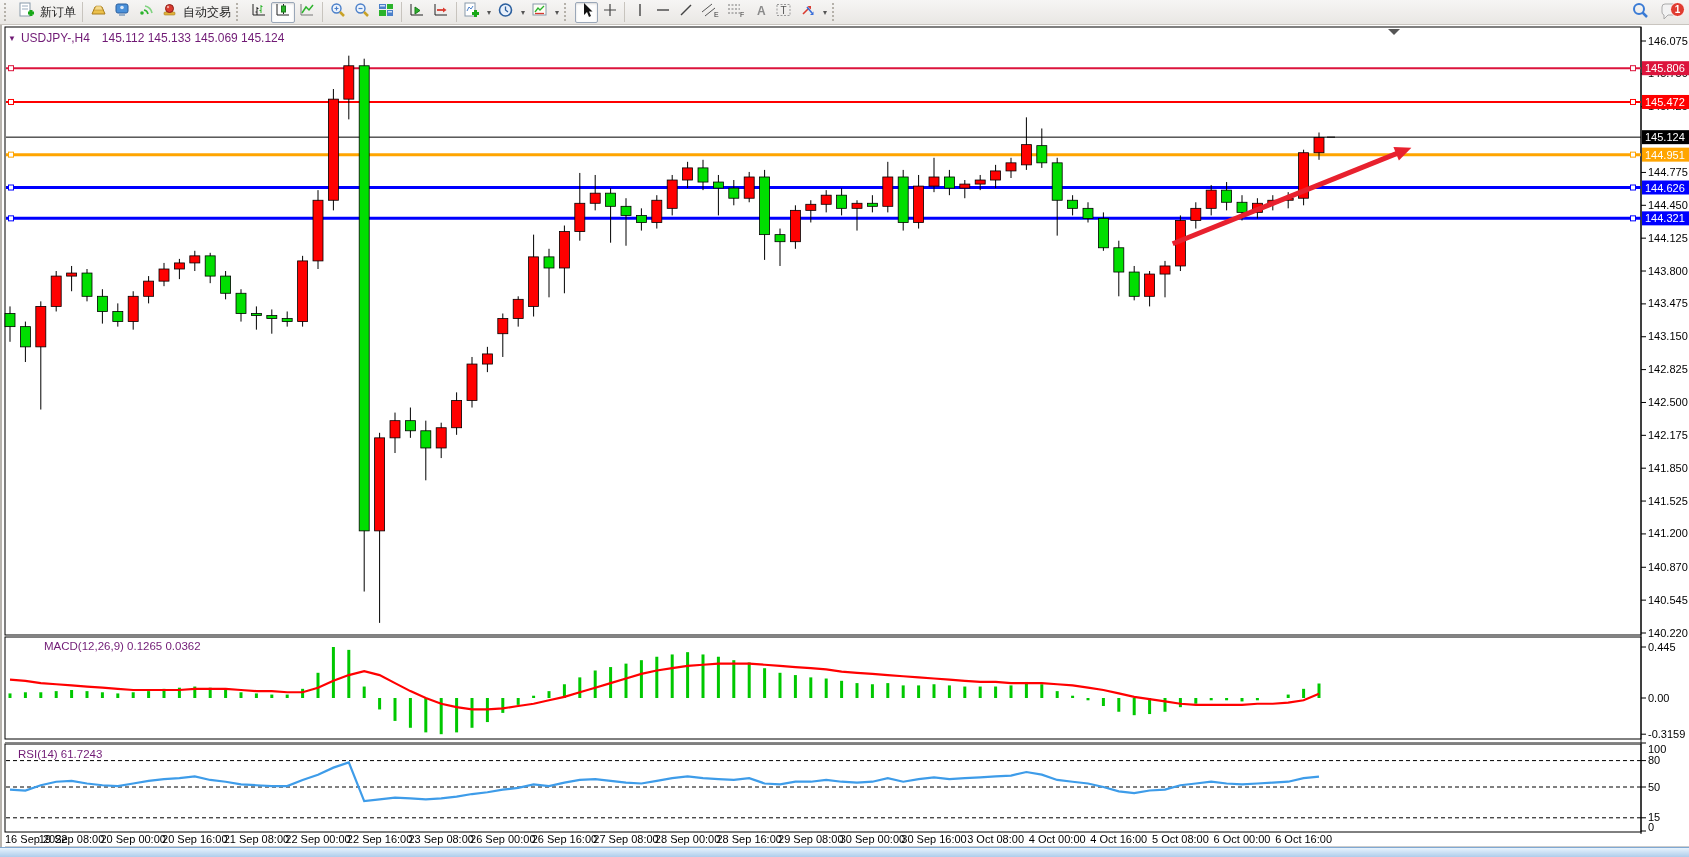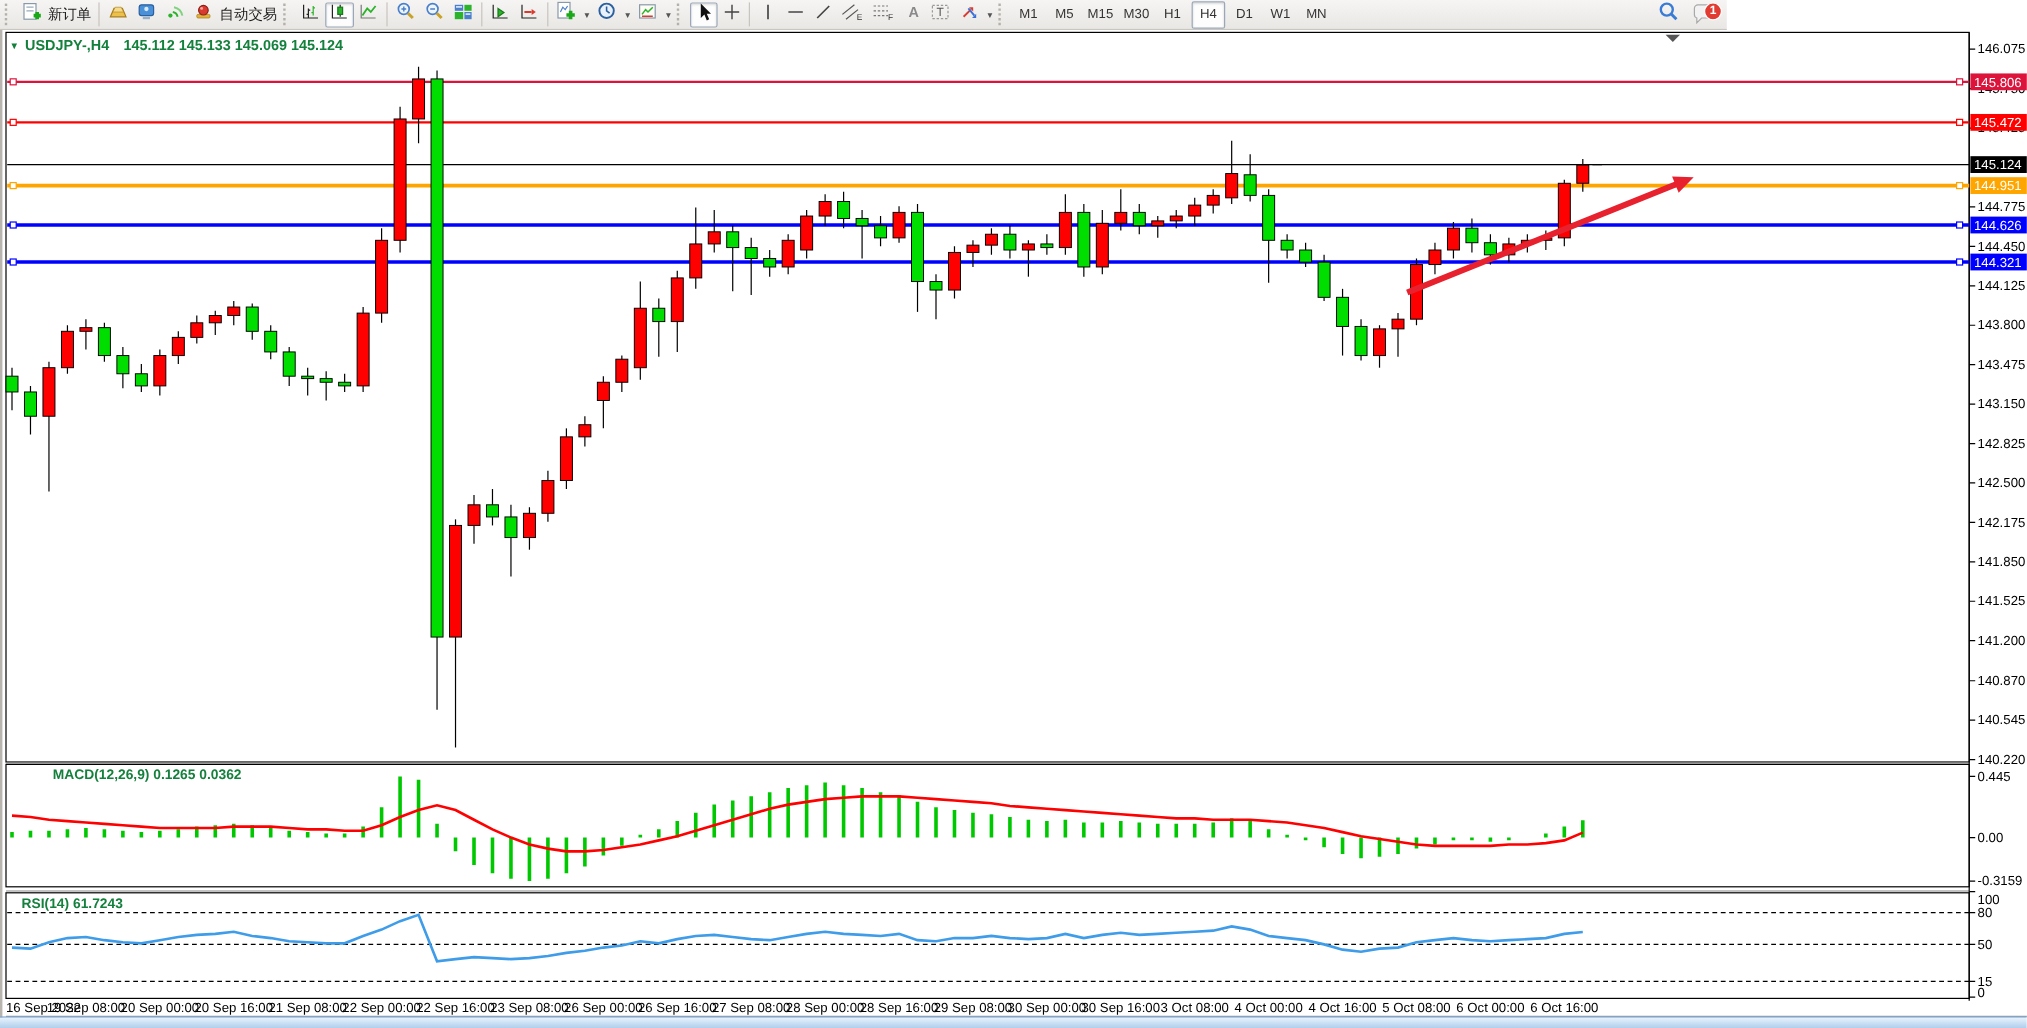--- a/index.html
+++ b/index.html
@@ -1,38 +1,38 @@
 <!DOCTYPE html>
 <html><head>
 <meta charset="utf-8">
 <style>
   html,body{margin:0;padding:0;background:#ffffff;}
   body{width:1689px;height:857px;overflow:hidden;font-family:"Liberation Sans",sans-serif;position:relative;}
   
-  .toolbar{position:absolute;top:0;left:0;width:1439px;height:25px;
+  .toolbar{position:absolute;top:0;left:0;width:1689px;height:25px;
     background:linear-gradient(#f6f5f4,#e9e7e4);border-bottom:1px solid #c9c5bf;
     display:flex;align-items:center;box-sizing:border-box;padding-left:2px;}
   .grip{width:6px;height:18px;border-left:2px dotted #b5b1aa;margin:0 3px 0 2px;}
   .sep{width:1px;height:20px;background:#c8c4be;margin:0 3px;}
   .tbtn{height:21px;min-width:23px;display:flex;align-items:center;justify-content:center;
     border:1px solid transparent;border-radius:2px;padding:0 2px;box-sizing:border-box;cursor:default;}
   .tbtn.pressed{background:#fdfdfd;border:1px solid #9aa7b8;box-shadow:inset 0 1px 2px rgba(0,0,0,.15);}
   .tbtn .lbl{font-size:12px;color:#1c1c1c;margin-left:4px;white-space:nowrap;}
   .caret{font-size:8px;color:#555;width:10px;text-align:center;}
   .tf{font-size:11px;color:#333;min-width:26px;height:21px;display:flex;align-items:center;justify-content:center;
     border:1px solid transparent;border-radius:2px;}
   .tf.active{background:#fdfdfd;border:1px solid #9aa7b8;box-shadow:inset 0 1px 2px rgba(0,0,0,.18);}
   .toolbar-right{position:absolute;right:6px;top:0;height:25px;display:flex;align-items:center;gap:8px;}
   .chatwrap{position:relative;width:24px;height:22px;}
   .badge{position:absolute;top:0;right:-2px;background:#e03c31;color:#fff;font-size:10px;font-weight:bold;
     width:13px;height:13px;border-radius:50%;display:flex;align-items:center;justify-content:center;border:1px solid #fff;}
   
   .chart-window{position:absolute;top:25px;left:0;width:1689px;height:823px;background:#ffffff;
     border-left:2px solid #b8b4ae;box-sizing:border-box;}
-  .overlay-label{position:absolute;font-size:11.5px;color:#15803d;z-index:5;white-space:pre;font-weight:bold;}
+  .overlay-label{position:absolute;font-size:11.5px;color:#701a75;z-index:5;white-space:pre;}
   #chart-title{top:31px;left:8px;font-size:12px;}
   #chart-title .tri{font-size:8px;vertical-align:1px;margin-right:5px;}
   #macd-label{top:640px;left:6px;padding-left:38px;}
   #rsi-label{top:748px;left:6px;padding-left:12px;}
   .taskbar-strip{position:absolute;left:0;bottom:0;width:1689px;height:9px;
     background:linear-gradient(#e8f3fd,#aecdeb);border-top:1px solid #7fa8d2;}
   svg text{font-family:"Liberation Sans",sans-serif;}
 </style>
 </head>
 <body>
@@ -229,31 +229,20 @@
     <span><svg width="18" height="16">
           <line x1="4" y1="12" x2="10" y2="6" stroke="#d93a2f" stroke-width="1.6"></line>
           <polygon points="8.5,4 12,4 12,7.5" fill="#d93a2f"></polygon>
           <line x1="8" y1="5" x2="13" y2="11" stroke="#3a6fd9" stroke-width="1.6"></line>
           <polygon points="11,13 14.5,13 14.5,9.5" fill="#3a6fd9"></polygon>
         </svg></span>
   </div>
   <div class="caret">▾</div>
 
   <div class="grip"></div>
-  <div id="tfs" style="display:flex;gap:2px;">
-      <div class="tf">M1</div>
-      <div class="tf">M5</div>
-      <div class="tf">M15</div>
-      <div class="tf">M30</div>
-      <div class="tf">H1</div>
-      <div class="tf active">H4</div>
-      <div class="tf">D1</div>
-      <div class="tf">W1</div>
-      <div class="tf">MN</div>
-    </div>
 
   <div class="toolbar-right">
     <span><svg width="20" height="20">
           <circle cx="8" cy="8" r="5" fill="none" stroke="#3a7bd5" stroke-width="2"></circle>
           <line x1="11.5" y1="11.5" x2="16" y2="16" stroke="#3a7bd5" stroke-width="2.5"></line>
         </svg></span>
     <span class="chatwrap">
       <svg width="20" height="20">
           <path d="M3 5a3 3 0 0 1 3-3h8a3 3 0 0 1 3 3v5a3 3 0 0 1-3 3h-5l-4 4v-4a3 3 0 0 1-2-3z" fill="#f2f2f2" stroke="#a9a9a9"></path>
         </svg>

